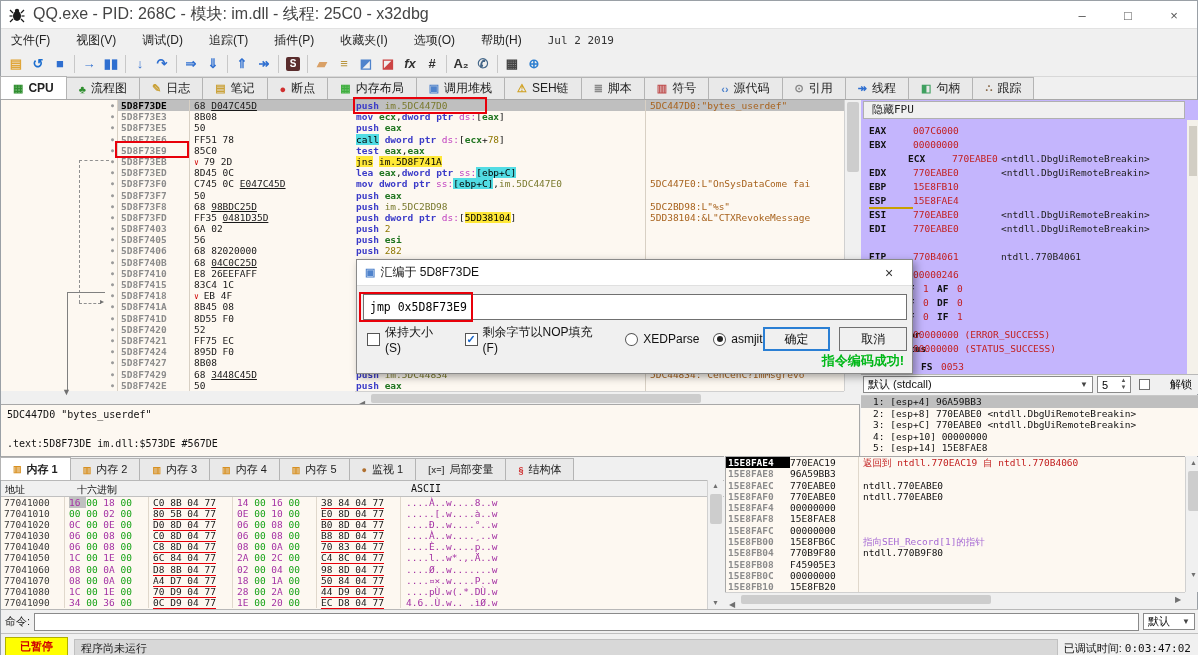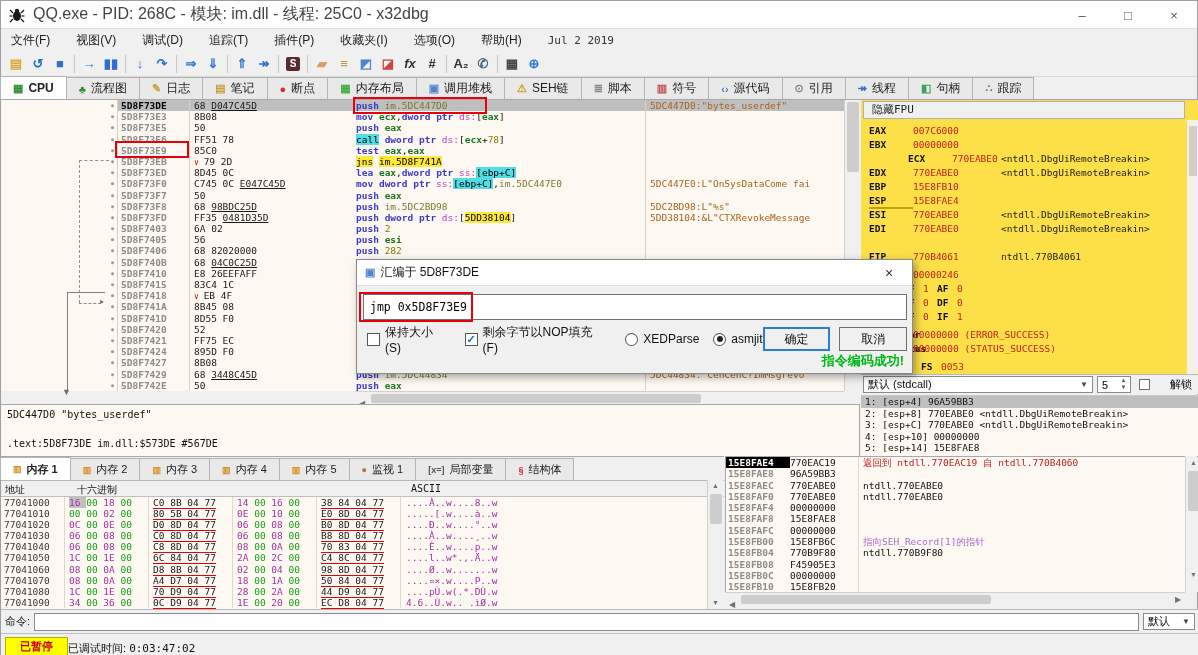--- a/index.html
+++ b/index.html
@@ -72,21 +72,21 @@
   .sbh{position:absolute;height:13px;background:#f0f0f0;border-top:1px solid #d0d0d0;}
   .sbh .thumb{position:absolute;top:2px;height:9px;background:#cdcdcd;border-radius:2px;}
   .sbarrow{color:#707070;font-size:8px;line-height:13px;width:14px;text-align:center;display:inline-block;}
 
   
   #infobox{position:absolute;left:0;top:403px;width:859px;height:52px;background:#fdf8f1;
     border-top:1px solid #a8a8a8;border-right:1px solid #a8a8a8;font-size:10px;padding:4px 6px;color:#111;}
   #infobox .l2{margin-top:18px;}
 
   
-  #registers{position:absolute;left:860px;top:99px;width:338px;height:291px;background:#fde047;overflow:hidden;}
+  #registers{position:absolute;left:860px;top:99px;width:338px;height:291px;background:#c4b5fd;overflow:hidden;}
   #fpubtn{position:absolute;left:2px;top:1px;width:322px;height:18px;background:#f0f0f0;
     border:1px solid #b0b0b0;font-size:11px;color:#222;padding-left:8px;line-height:16px;}
   .rrow{position:absolute;font-size:9.5px;line-height:12px;white-space:pre;}
   .rlab{color:#111;font-weight:bold;display:inline-block;}
   .rval{color:#c21f1f;}
   .rcmt{color:#222;}
   .rlab.u{border-bottom:2px solid #c8a000;}
   #regsb{position:absolute;right:0;top:20px;width:12px;height:268px;background:#f4f1ea;}
   #regsb .thumb{position:absolute;left:2px;top:6px;width:8px;height:50px;background:#d2cec4;}
 
@@ -95,21 +95,21 @@
     border-top:1px solid #b8b8b8;display:flex;align-items:center;font-size:11px;}
   .combo{background:#fff;border:1px solid #8a8a8a;height:17px;display:flex;align-items:center;
     padding:0 4px;font-size:11px;color:#111;}
   .combo .arr{margin-left:auto;font-size:8px;color:#444;}
   .spin{background:#fff;border:1px solid #8a8a8a;height:17px;width:34px;display:flex;align-items:center;
     padding-left:4px;font-size:11px;position:relative;}
   .spin .btns{position:absolute;right:1px;top:0;font-size:6px;color:#555;line-height:7px;text-align:center;width:11px;}
   .cb{width:11px;height:11px;border:1px solid #707070;background:#fff;display:inline-block;vertical-align:-2px;}
   #args{position:absolute;left:860px;top:394px;width:338px;height:61px;background:#fdf8f1;
     border-top:1px solid #c8c8c8;font-size:9.5px;}
-  .arow{height:11.6px;line-height:11.6px;white-space:pre;color:#111;padding-left:4px;}
+  .arow{height:11.6px;line-height:11.6px;white-space:pre;color:#111;padding-left:12px;}
   .arow.sel{background:#bfbfbf;}
 
   
   #dumptabs{position:absolute;left:0;top:455px;width:723px;height:24px;background:#f0f0f0;
     border-top:1px solid #a8a8a8;display:flex;align-items:flex-end;}
   #dumphdr{position:absolute;left:0;top:479px;width:723px;height:17px;background:#f0f0f0;
     border-top:1px solid #b8b8b8;border-bottom:1px solid #c0c0c0;font-size:10px;color:#111;}
   #dumphdr span{position:absolute;top:2px;}
   #dump{position:absolute;left:0;top:496px;width:706px;height:112px;background:#fdf8f1;overflow:hidden;}
   .mrow{display:flex;height:11.1px;line-height:11.1px;font-size:9.5px;white-space:pre;}
@@ -489,20 +489,21 @@
     <span style="margin-left:4px;">命令:</span>
     <div id="cmdinput"></div>
     <div class="combo" style="width:52px;margin-right:4px;">
       <span>默认</span>
         <span class="arr">▼</span>
     </div>
   </div>
 
   <div id="statusbar">
     <span id="pausedbadge">已暂停</span>
+    <div id="statemsg">程序尚未运行</div>
     <span id="dbgtime"><span>已调试时间:</span> <span class="mono">0:03:47:02</span></span>
   </div>
 
   <div id="dlg">
     <div id="dlgtitle">
       <span class="tico" style="color:#4f83cc;">▣</span>
       <span>汇编于 5D8F73DE</span>
       <span id="dlgclose">×</span>
     </div>
     <div id="dlginput" class="mono">jmp 0x5D8F73E9</div>

